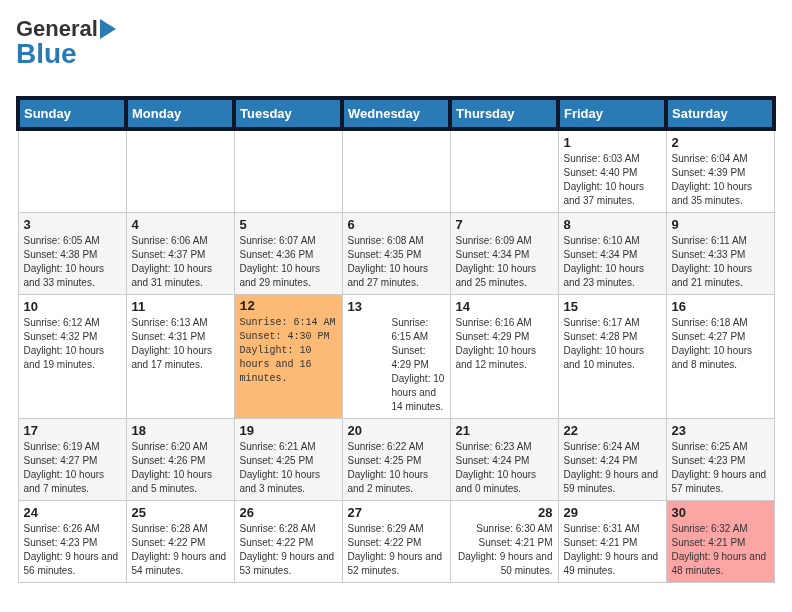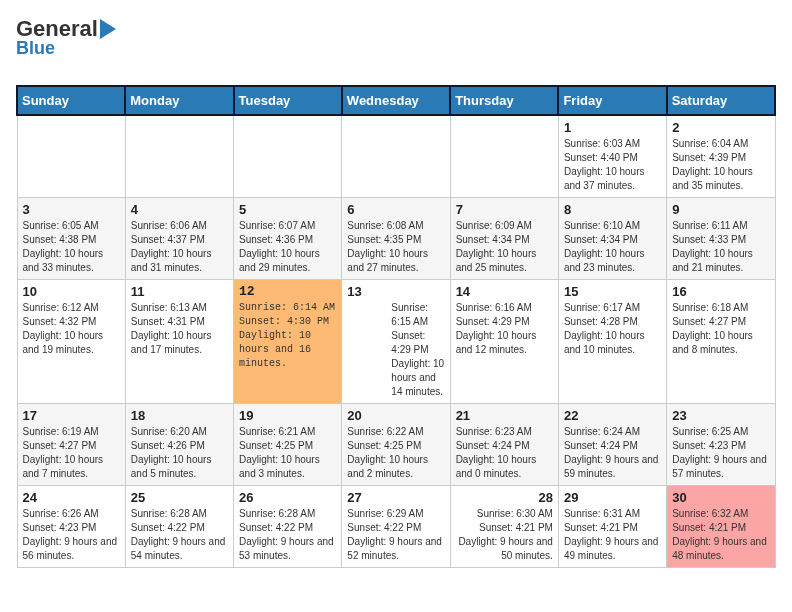--- a/index.html
+++ b/index.html
@@ -53,21 +53,21 @@
       border-collapse: collapse;
       font-size: 11px;
     }
     .calendar th {
       background-color: #2a7ab5;
       color: #fff;
       padding: 6px 4px;
       text-align: left;
       font-size: 13px;
       font-weight: bold;
-      border: 2px solid #0f172a;
+      border: 4px solid #0f172a;
     }
     .calendar td {
       border: 1px solid #ccc;
       vertical-align: top;
       padding: 4px 5px;
       width: 108px;
       min-height: 70px;
       background: #fff;
     }
     .calendar tr:nth-child(even) td {
@@ -91,21 +91,21 @@
   </style>
 </head>
 <body>
 
 <div class="header">
   <div class="logo">
     <div class="logo-line">
       <span style="font-size:22px;font-weight:bold;color:#333;">General</span>
       <span class="logo-arrow"></span>
     </div>
-    <span style="font-size:18px;font-weight:bold;color:#2a7ab5;margin-top:-4px;">Blue</span>
+    <span style="font-size:28px;font-weight:bold;color:#2a7ab5;margin-top:-4px;">Blue</span>
   </div>
   <div class="title-block">
     <h1></h1>
     <h2></h2>
   </div>
 </div>
 
 <table class="calendar">
   <thead>
     <tr id="header-row">

